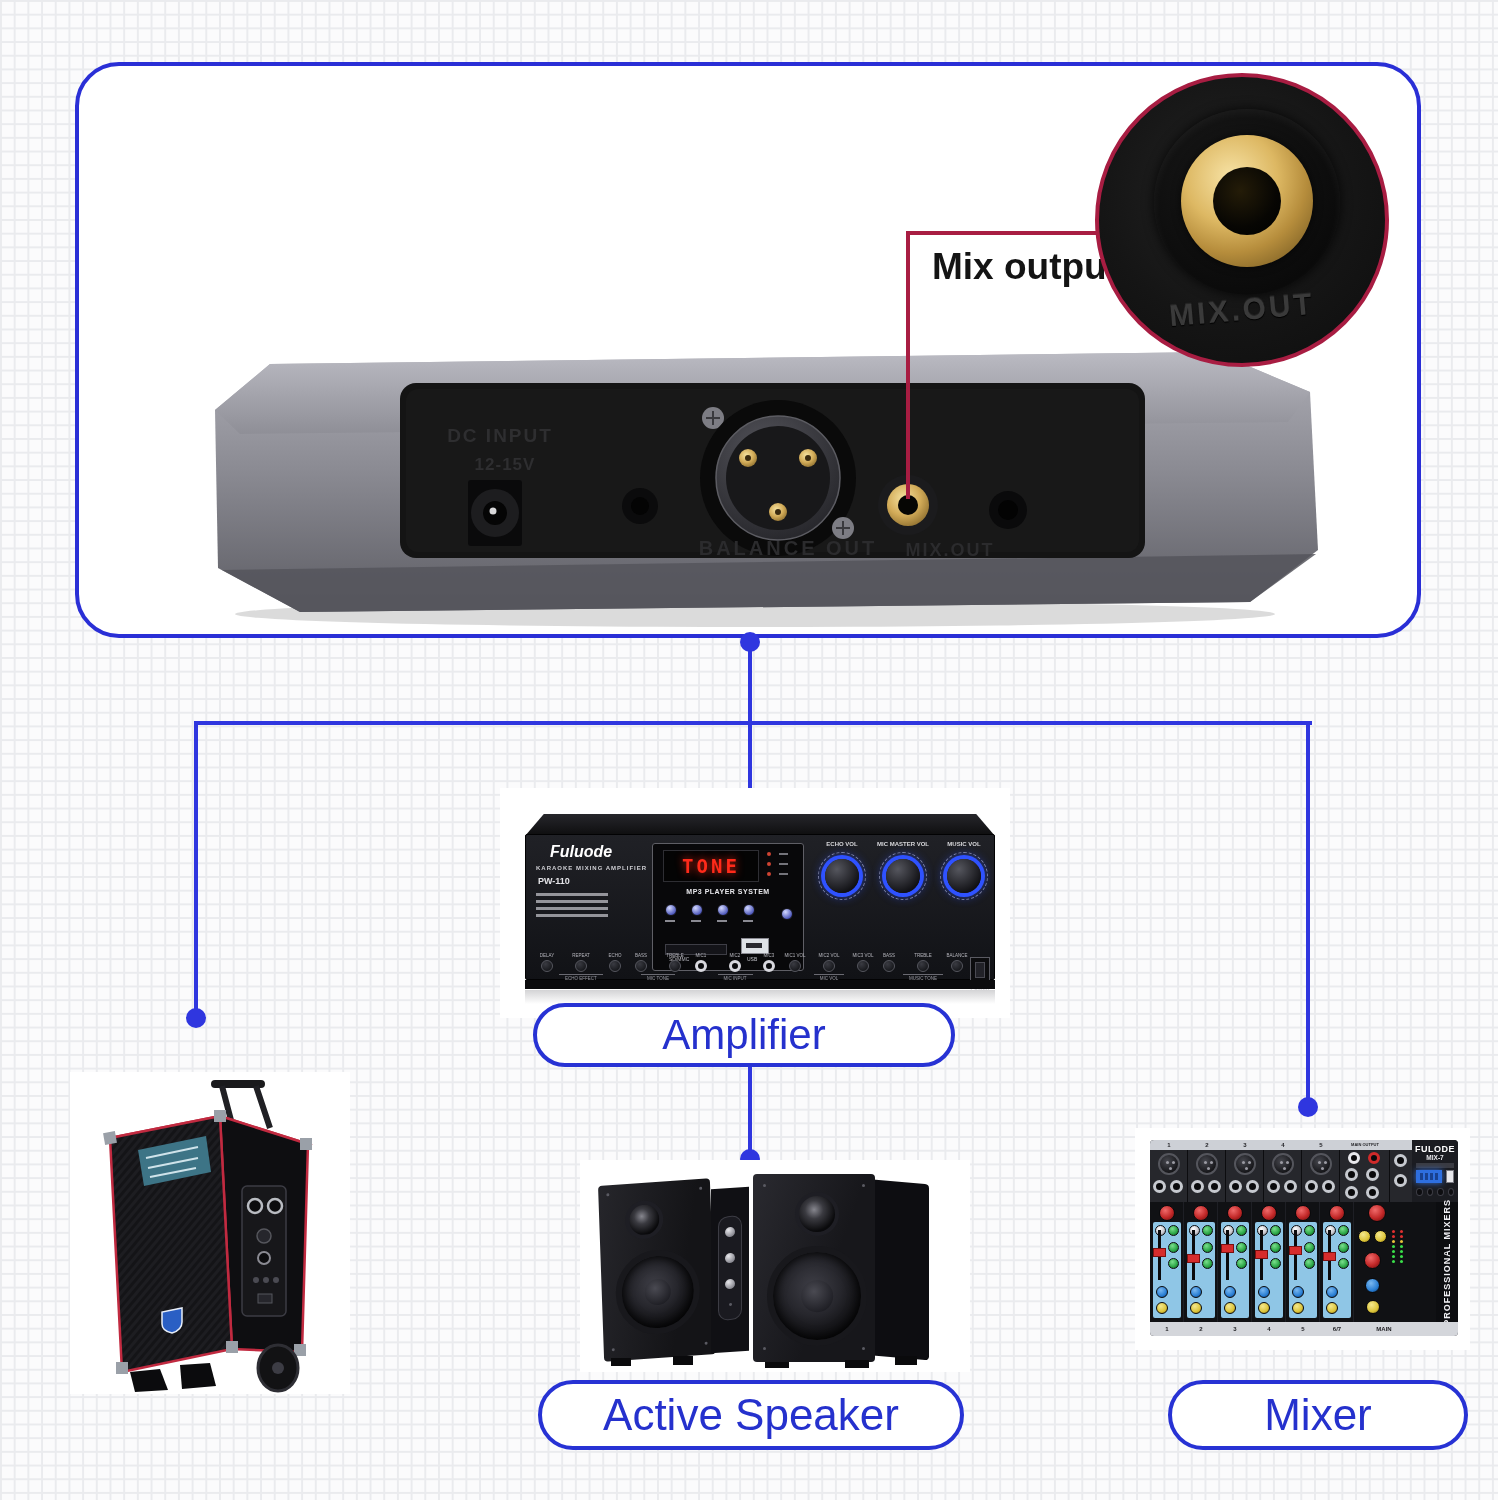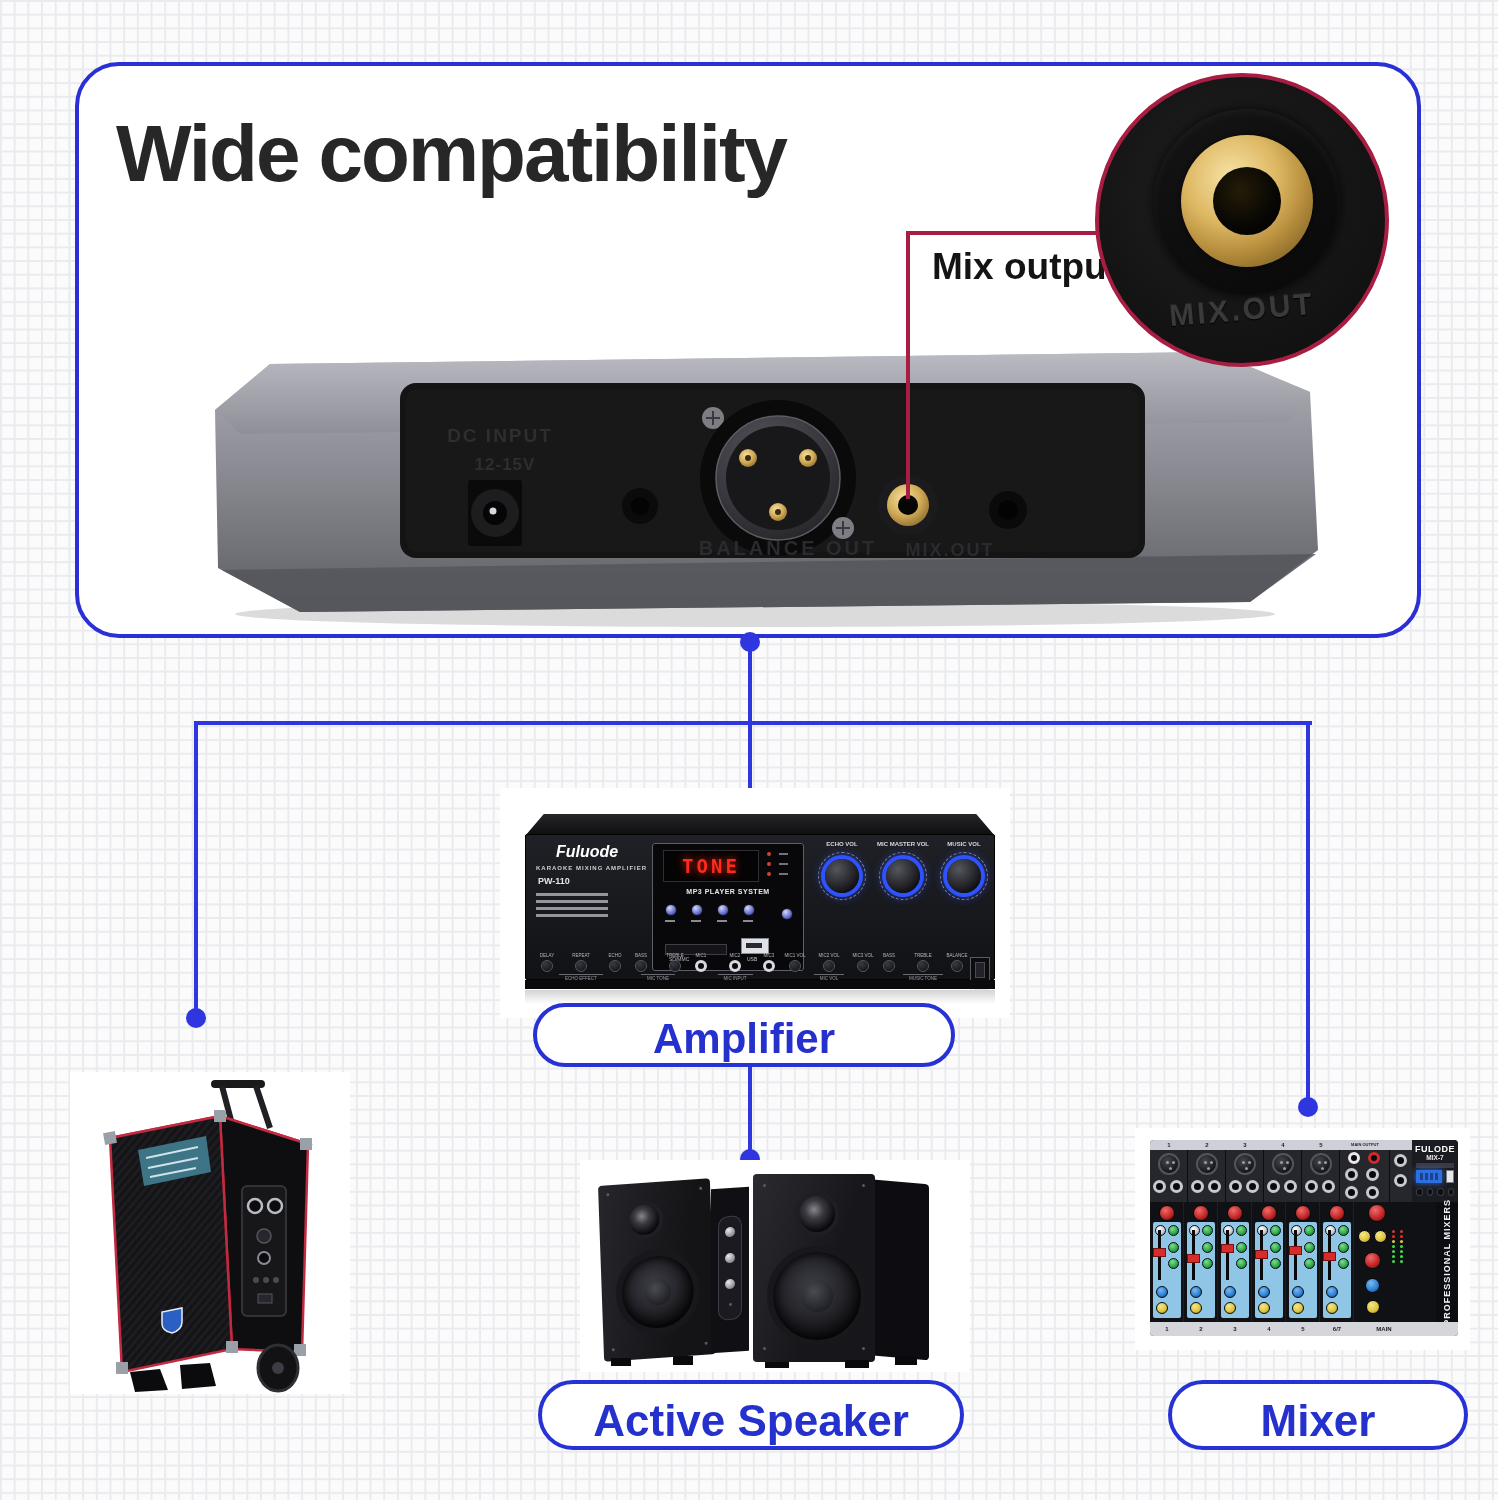--- a/index.html
+++ b/index.html
@@ -58,31 +58,31 @@
     left:932px;top:246px;font-size:37px;font-weight:bold;color:#141414;
   }
   
   .bline{background:#2f36df;}
   .bdot{width:20px;height:20px;border-radius:50%;background:#2f36df;}
   
   .photo-bg{background:#ffffff;}
   
   .pill{
     background:#ffffff;border:4px solid #2732d4;border-radius:40px;
-    display:flex;align-items:flex-end;justify-content:center;box-sizing:border-box;
-    font-weight:bold;color:#2531cd;
+    display:flex;align-items:center;justify-content:center;box-sizing:border-box;
+    font-weight:normal;color:#2531cd;
   }
   
   .amp{left:525px;top:812px;width:470px;height:200px;}
   .amp-top{position:absolute;left:0;top:2px;width:470px;height:22px;
     background:linear-gradient(#26262b,#0d0d0e);
     clip-path:polygon(4% 0,96% 0,100% 100%,0 100%);}
   .amp-body{position:absolute;left:0;top:22px;width:470px;height:146px;
     background:linear-gradient(#202126,#111216);border:1px solid #020203;border-radius:2px;box-sizing:border-box;}
-  .amp-brand{position:absolute;left:30px;top:8px;font-size:16px;font-weight:bold;font-style:italic;color:#fff;}
+  .amp-brand{position:absolute;left:24px;top:8px;font-size:16px;font-weight:bold;font-style:italic;color:#fff;}
   .amp-sub{position:absolute;left:10px;top:30px;font-size:6px;letter-spacing:1px;color:#cfcfd4;font-weight:bold;}
   .amp-model{position:absolute;left:12px;top:41px;font-size:9px;font-weight:bold;color:#e4e4e8;}
   .amp-feat{position:absolute;left:10px;width:72px;height:2.5px;background:#b4b4ba;opacity:.8;}
   .amp-display{position:absolute;left:126px;top:8px;width:152px;height:128px;
     background:#08080a;border:1px solid #5f5f66;border-radius:3px;box-sizing:border-box;}
   .amp-led{position:absolute;left:10px;top:6px;width:94px;height:30px;background:#040404;
     border:1px solid #2e2e33;display:flex;align-items:center;justify-content:center;}
   .amp-led span{font-family:"DejaVu Sans Mono",monospace;font-size:19px;font-weight:bold;
     color:#ff2a1a;letter-spacing:3px;text-shadow:0 0 8px rgba(255,40,20,.9);}
   .led-dot{position:absolute;width:4px;height:4px;border-radius:50%;background:#cf4433;}
@@ -196,21 +196,20 @@
   .pill-act{left:538px;top:1380px;width:426px;height:70px;font-size:44px;}
   .pill-mix{left:1168px;top:1380px;width:300px;height:70px;font-size:44px;}
 </style>
 </head>
 <body>
 
 <div class="stage">
 
   <div class="abs main-box"></div>
 
-  <div class="abs page-title">Wide compatibility</div>
 
   <svg class="abs" style="left:170px;top:330px;" width="1170" height="300" viewBox="0 0 1170 300">
     <defs>
       <linearGradient id="bodyGrad" x1="0" y1="0" x2="0" y2="1">
         <stop offset="0" stop-color="#aeaeb6"></stop>
           <stop offset="0.45" stop-color="#8b8b93"></stop>
           <stop offset="1" stop-color="#5d5d64"></stop>
       </linearGradient>
       <linearGradient id="topGrad" x1="0" y1="0" x2="0" y2="1">
         <stop offset="0" stop-color="#bcbcc4"></stop>

